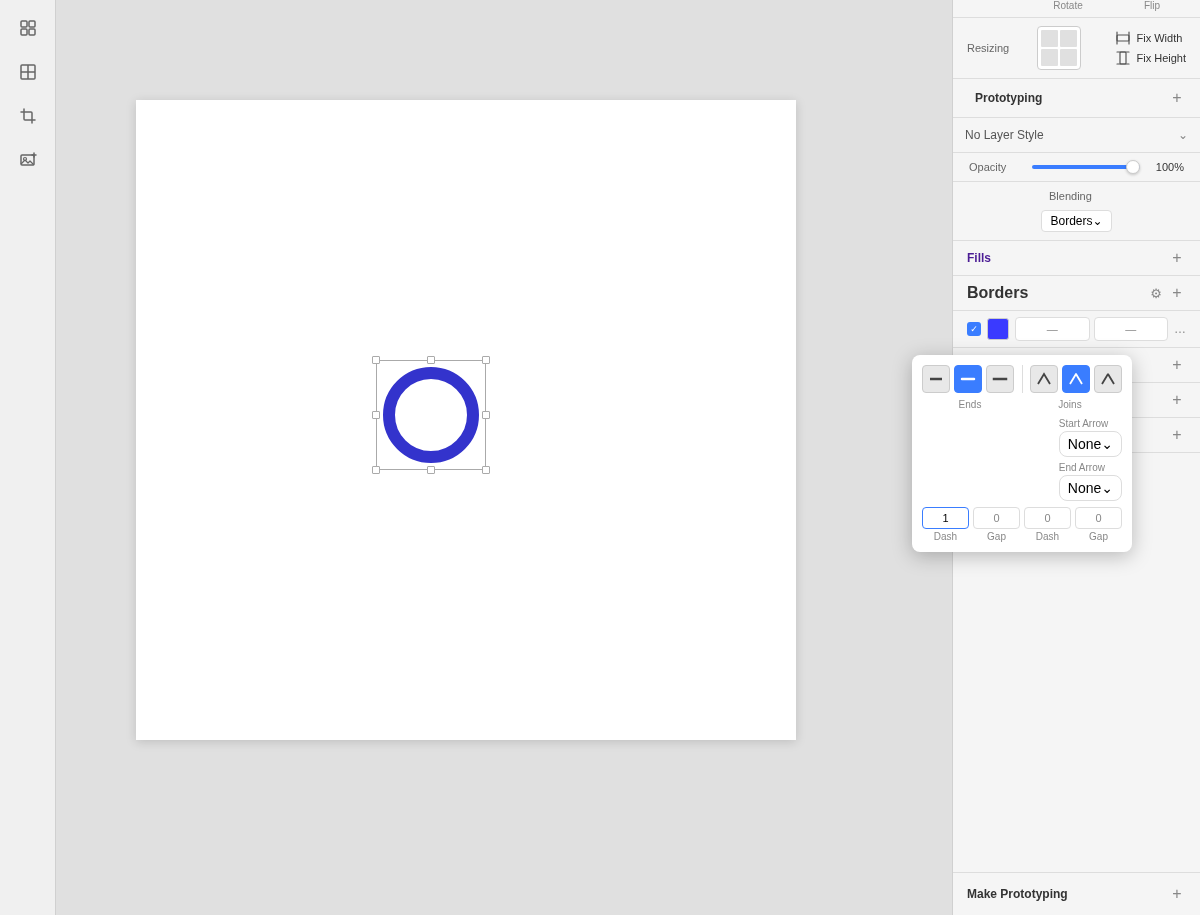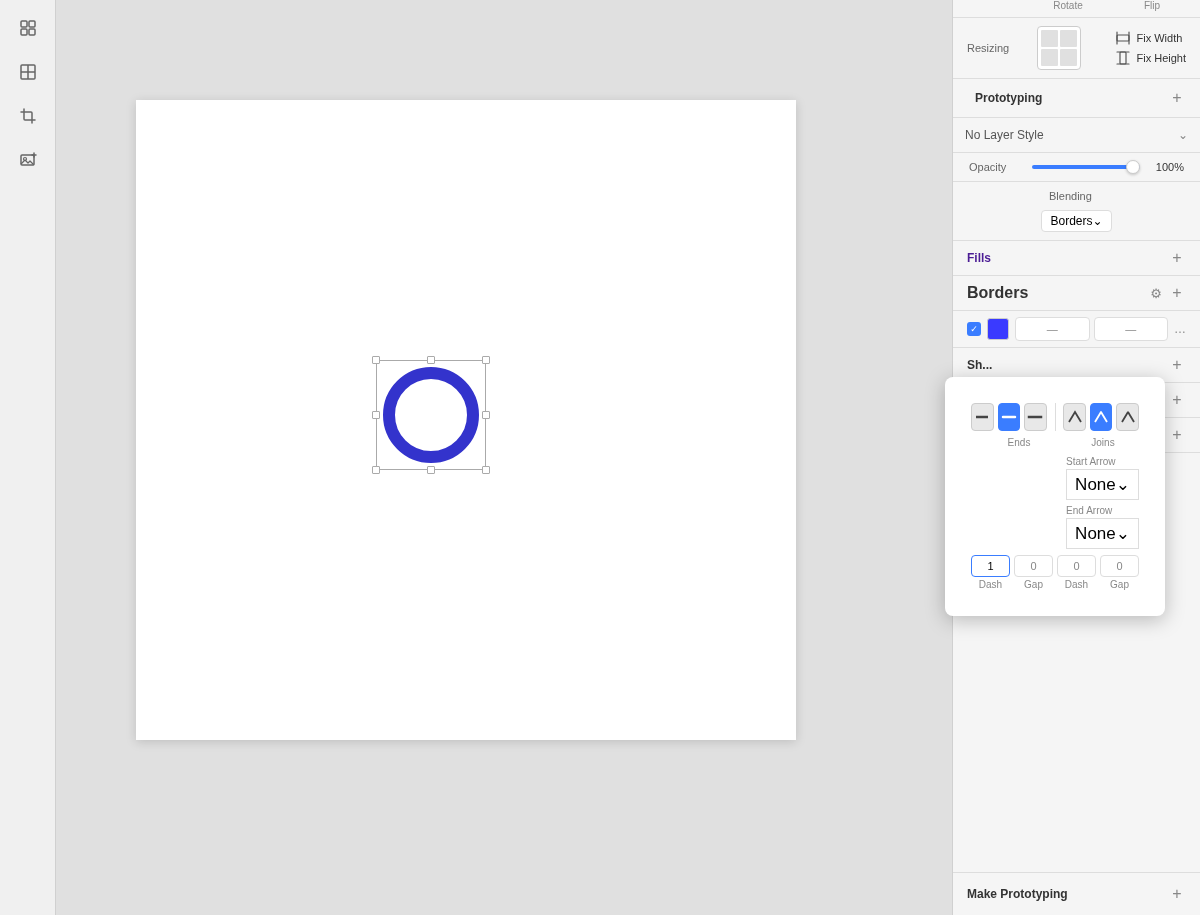--- a/index.html
+++ b/index.html
@@ -369,28 +369,27 @@
       border-radius: 3px;
       background: #3a3aff;
       border: 1px solid #ccc;
       flex-shrink: 0;
     }
 
     
     .popup-overlay {
       position: absolute;
       top: 355px;
-      left: 945px;
+      left: 912px;
       width: 220px;
       background: #fff;
       border-radius: 8px;
       box-shadow: 0 4px 20px rgba(0,0,0,0.25);
       z-index: 100;
-      padding: 26px;
-      margin-top: 22px;
+      padding: 10px;
     }
 
     
     .ends-joins-row {
       display: flex;
       align-items: center;
       gap: 4px;
       margin-bottom: 6px;
     }
     .cap-btn {
@@ -431,23 +430,23 @@
       display: flex;
       align-items: flex-end;
       gap: 5px;
       margin-bottom: 6px;
       flex-direction: column;
     }
     .arrow-select {
       flex: 1;
       background: #fff;
       border: 1px solid #ddd;
-      border-radius: 0;
+      border-radius: 8px;
       padding: 4px 8px;
-      font-size: 17px;
+      font-size: 14px;
       display: flex;
       align-items: center;
       justify-content: space-between;
       cursor: pointer;
     }
     .arrow-label {
       font-size: 10px;
       color: #888;
       margin-bottom: 2px;
     }

